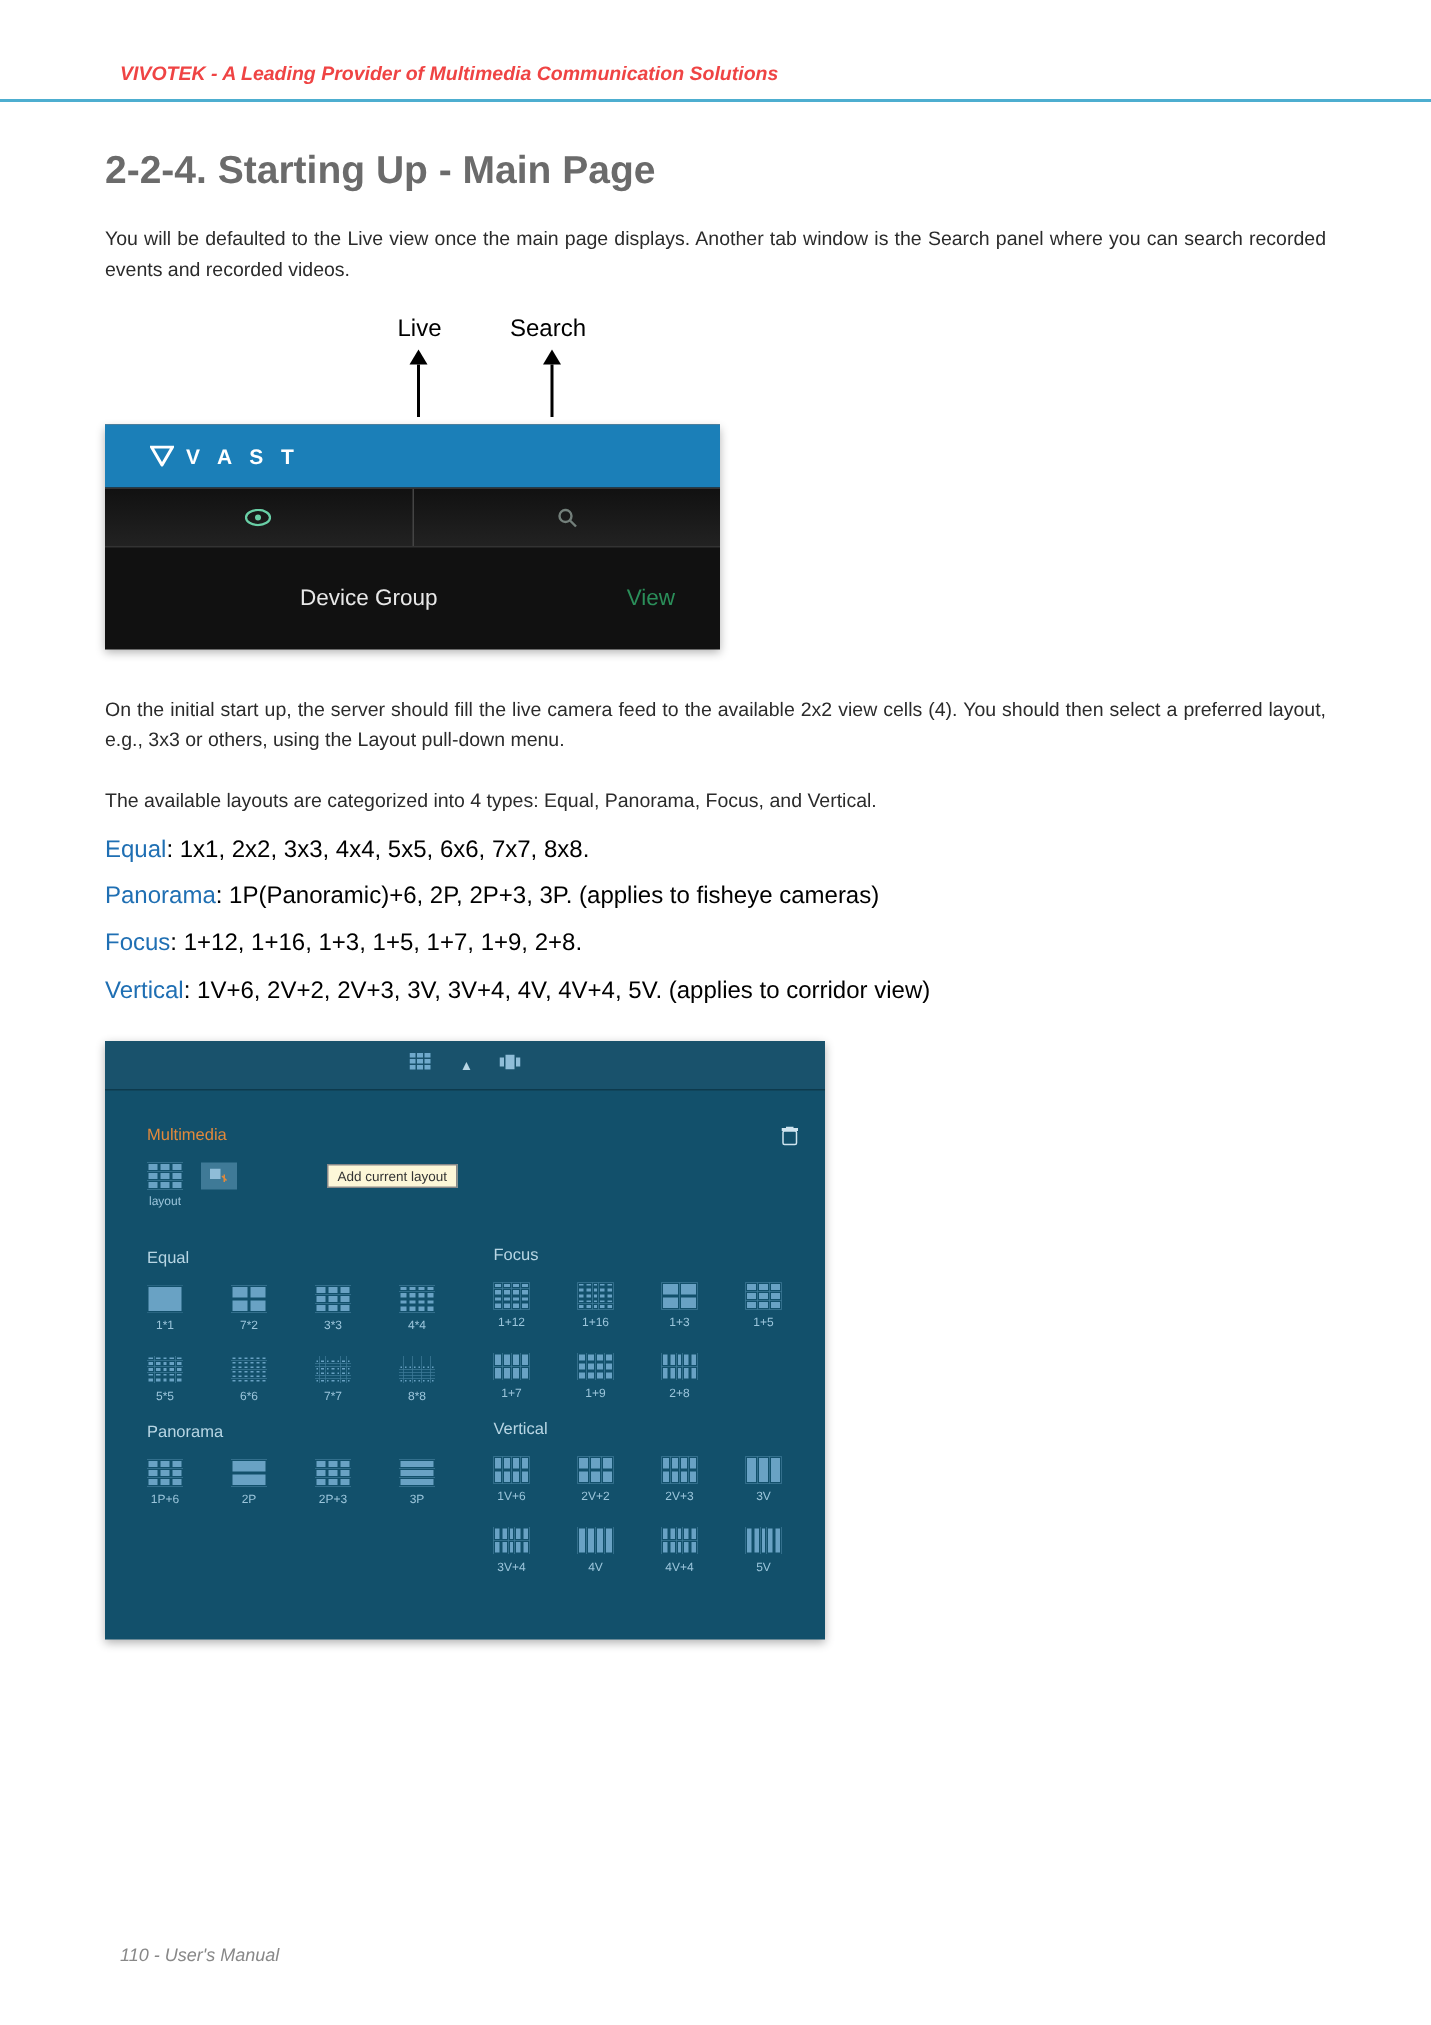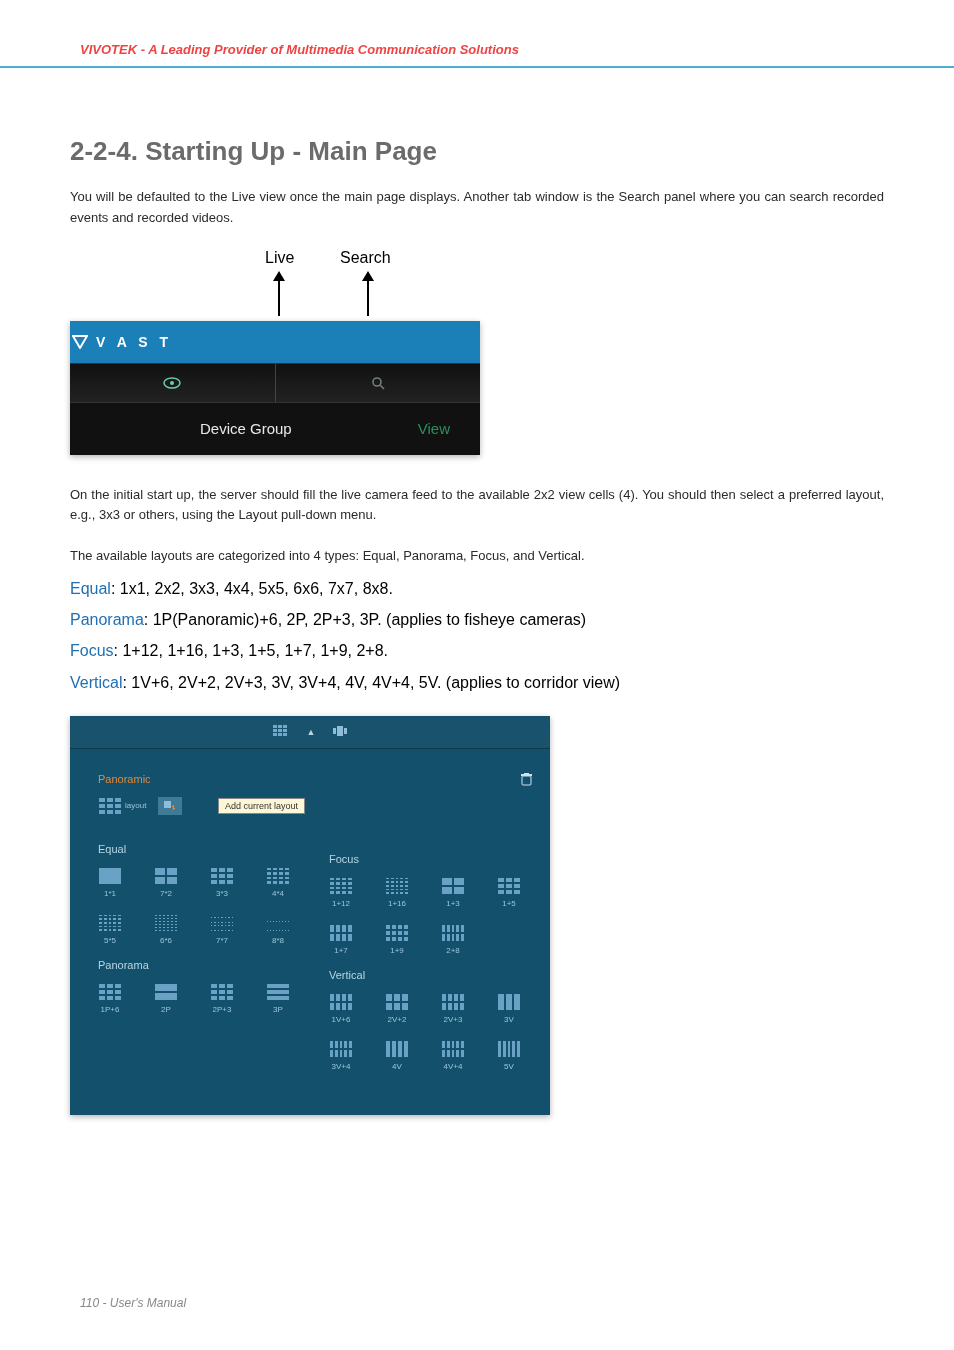--- a/index.html
+++ b/index.html
@@ -21,21 +21,20 @@
     padding: 40px 0 8px 80px;
   }
   .header-text {
     font-style: italic;
     font-weight: bold;
     color: #ef4444;
     font-size: 13px;
   }
   .content {
     padding: 30px 70px 0 70px;
-    margin-top: 38px;
   }
   h2.section-title {
     color: #6b6b6b;
     font-size: 26px;
     font-weight: bold;
     margin: 0 0 20px 0;
   }
   p.body-text {
     color: #2b2b2b;
     font-size: 13px;
@@ -62,37 +61,37 @@
   .pointer .head {
     width:0;height:0;border-left:6px solid transparent;border-right:6px solid transparent;border-bottom:10px solid #000; margin:auto;
   }
   .pointer .stem { width:2px; height:35px; background:#000; margin: 0 auto;}
   .p-live{ left:203px;}
   .p-search{ left:292px;}
   .fig1-panel {
     width:410px; background:#111; box-shadow:0 2px 6px rgba(0,0,0,0.3);
   }
   .vast-row {
-    background:#1b7fb8; height:42px; display:flex; align-items:center; padding:0 2px;
+    background:#1b7fb8; height:42px; display:flex; align-items:center; padding:0 30px;
     color:#fff; font-weight:bold; letter-spacing:4px; font-size:14px;
   }
   .vast-row .vlogo {
     display:inline-flex; align-items:center; margin-right:8px;
   }
   .tab-row {
     height:38px; display:flex; align-items:center;
     background: linear-gradient(#111,#222);
     border-top:1px solid #333;
     border-bottom:1px solid #333;
   }
   .tab { flex:1; display:flex; justify-content:center; align-items:center; height:100%; }
   .tab + .tab { border-left:1px solid #444;}
   .tab svg{ display:block;}
   .dg-row {
-    height:52px; display:flex; align-items:center; justify-content:space-between;
+    height:68px; display:flex; align-items:center; justify-content:space-between;
     padding: 0 30px;
   }
   .view-label { color:#2b8f5a; font-size:15px;}
   
   .fig2 {
     width:480px; background:#12506b;
     margin-top:12px;
     color:#b8d6e4; font-size:10px;
     padding:0 0 20px 0;
     box-shadow:0 2px 6px rgba(0,0,0,0.3);
@@ -128,21 +127,21 @@
   .tooltip {
     position:absolute; background:#fdf7d8; color:#333; font-size:9px;
     padding:2px 6px; border:1px solid #888; white-space:nowrap;
   }
   .ttip-add { top:108px; left:190px;}
   .trash { color:#fff; font-size:12px;}
   .cust-row {
     display:flex; gap:12px; align-items:flex-start;
   }
   .cust-item {
-    display:flex; align-items:center; gap:3px;
+    display:flex; flex-direction:column; align-items:center; gap:3px;
   }
   .cust-item span{ font-size:8px; color:#9bc5db;}
   .footer {
     position:absolute; bottom:40px; left:80px;
     color:#888; font-style:italic; font-size:12px;
   }
 </style>
 </head>
 <body>
 
@@ -228,21 +227,21 @@
           <svg width="14" height="10" viewBox="0 0 14 10">
               <rect x="0" y="2" width="3" height="6" fill="#8fbdd8"></rect>
               <rect x="4" y="0" width="6" height="10" fill="#8fbdd8"></rect>
               <rect x="11" y="2" width="3" height="6" fill="#8fbdd8"></rect>
             </svg>
         </span>
       </div>
       <div class="fig2-body">
         <div class="fig2-col">
           <div class="cat-title">
-              <span>Panoramic</span>
+              <span>Multimedia</span>
             </div>
           <div class="cust-row" style="margin-bottom:28px;">
             <div class="cust-item">
               <div class="tile" style="display:grid;grid-template-columns:repeat(3,1fr);grid-template-rows:repeat(3,1fr);">
                   <div></div>
                   <div></div>
                   <div></div>
                   <div></div>
                   <div></div>
                   <div></div>

